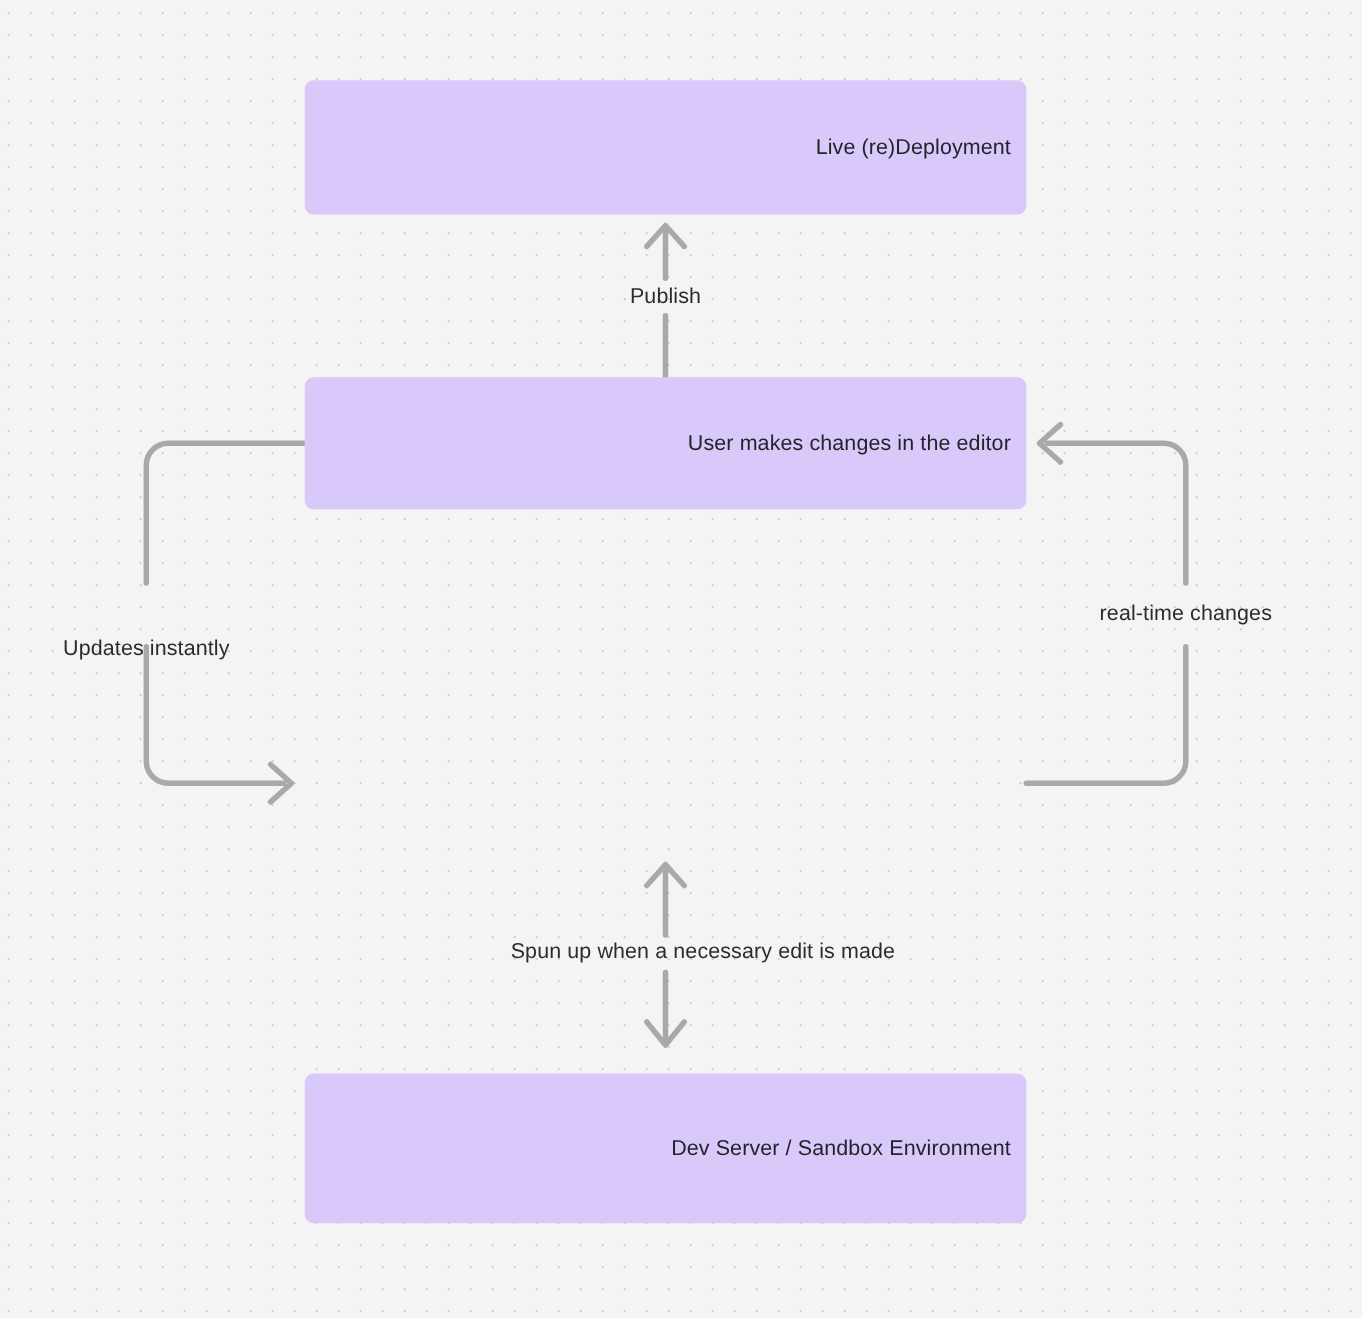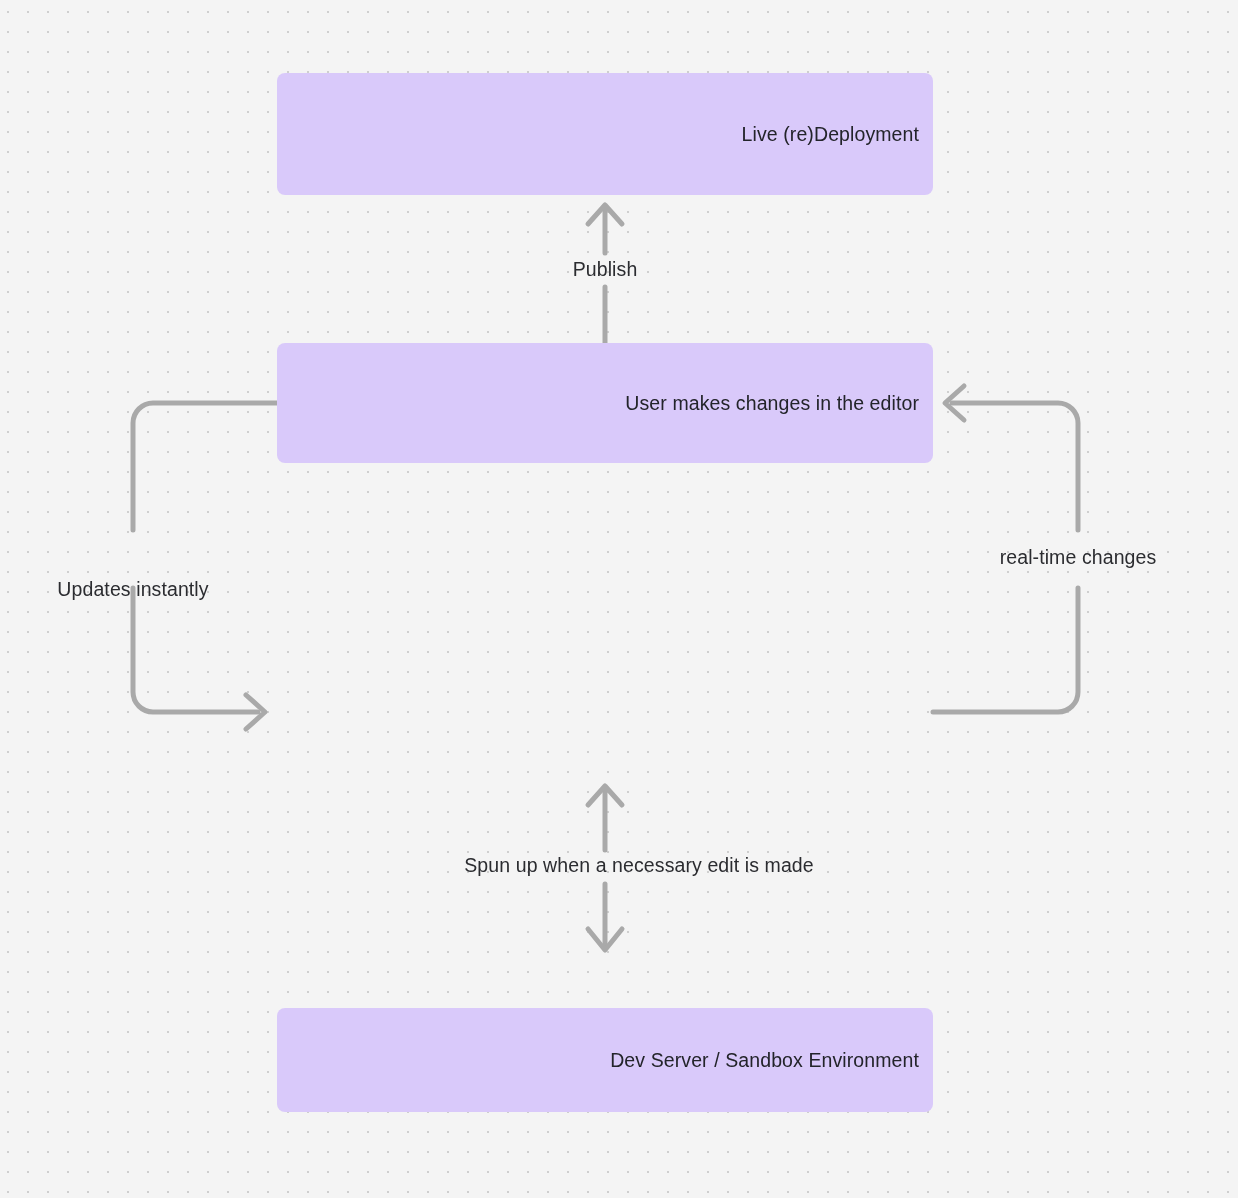--- a/index.html
+++ b/index.html
@@ -96,21 +96,21 @@
 
   <div class="node" style="left:277px; top:73px; width:656px; height:122px;">
     <span class="node-label">Live (re)Deployment</span>
   </div>
 
   <div class="node" style="left:277px; top:343px; width:656px; height:120px;">
     <span class="node-label">User makes changes in the editor</span>
   </div>
 
 
-  <div class="node" style="left:277px; top:1008px; width:656px; height:104px;">
+  <div class="node" style="left:277px; top:976px; width:656px; height:136px;">
     <span class="node-label">Dev Server / Sandbox Environment</span>
   </div>
 
   <div class="edge-label" style="left:605px; top:270px;">Publish</div>
 
   <div class="edge-label" style="left:133px; top:590px;">Updates instantly</div>
 
   <div class="edge-label" style="left:1078px; top:558px;">real-time changes</div>
 
   <div class="edge-label" style="left:639px; top:866px;">Spun up when a necessary edit is made</div>

